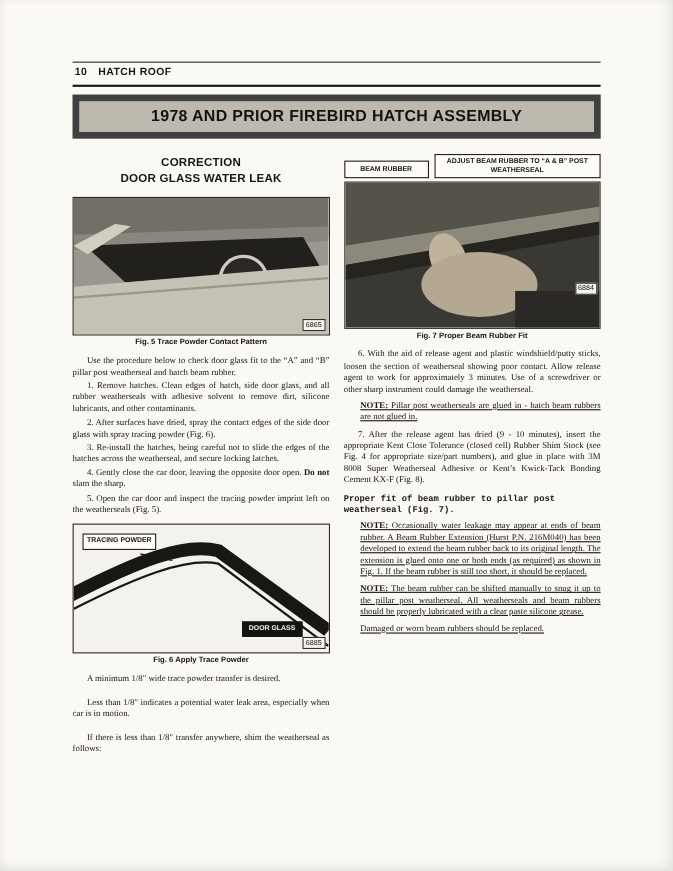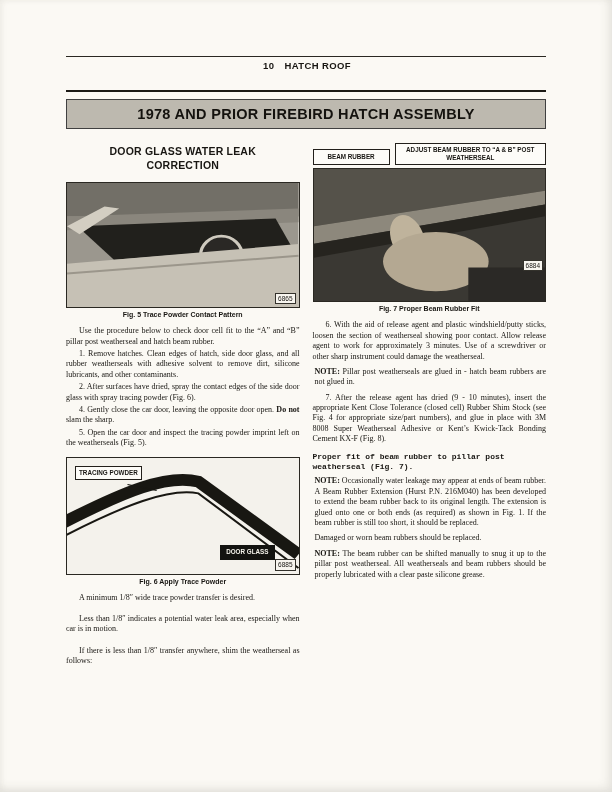--- a/index.html
+++ b/index.html
@@ -4,25 +4,25 @@
 <style>
   * { margin:0; padding:0; box-sizing:border-box; }
   html,body { width:612px; height:792px; }
   body { background:#e9e7e2; font-family:"Liberation Serif", serif; }
   .page { position:relative; width:612px; height:792px; background:#fbf9f4; overflow:hidden;
           box-shadow: inset -4px -4px 10px rgba(60,55,45,.10), inset 2px 0 6px rgba(60,55,45,.05); }
   .content { position:absolute; left:66px; top:56px; width:480px; color:#181612; }
 
   .rule-top { border-top:1px solid #2a2822; }
   .page-header { font-family:"Liberation Sans",sans-serif; font-weight:bold; font-size:9.5px;
-                 letter-spacing:.4px; padding:3px 0 19px 2px;text-align:center; }
+                 letter-spacing:.4px; padding:3px 0 6px 2px; }
   .page-header .num { margin-right:10px; }
   .rule-bottom { border-top:2px solid #1c1a15; }
 
-  .title-band { margin-top:7px; background:#bdb9af; border:1px solid #404040; text-align:center;
+  .title-band { margin-top:7px; background:#bdb9af; border:6px solid #404040; text-align:center;
                 font-family:"Liberation Sans",sans-serif; font-weight:bold; font-size:14.5px;
                 letter-spacing:.3px; padding:6px 4px; color:#14120e; }
 
   .columns { display:flex; gap:13px; margin-top:14px; }
   .col { flex:1; min-width:0; }
 
   .section-heading { font-family:"Liberation Sans",sans-serif; font-weight:bold; font-size:10.5px;
                      text-align:center; line-height:1.3; margin:2px 6px 10px; letter-spacing:.2px; }
 
   .fig { margin:0 0 4px; }
@@ -34,21 +34,21 @@
 
   .fig-num { position:absolute; right:3px; bottom:3px; background:#f7f5ef; border:1px solid #33312b;
              font-family:"Liberation Sans",sans-serif; font-size:6.5px; padding:0 2px; line-height:1.5; }
   .num7 { bottom:30px; right:2px; }
 
   .caption { font-family:"Liberation Sans",sans-serif; font-weight:bold; font-size:7px;
              text-align:center; margin:3px 0 8px; }
 
   p.body { font-size:8px; line-height:1.3; text-align:justify; text-indent:13px; margin-bottom:2px; }
   .col-right p.body { margin-bottom:5px; }
-  p.note { margin-left:2px; text-indent:0; margin-top:2px; margin-bottom:6px; }
+  p.note { margin-left:15px; text-indent:0; margin-top:2px; margin-bottom:6px;text-decoration:underline; }
   p.spaced { margin-bottom:11px; }
 
   .label-box { position:absolute; background:#fdfcf8; border:1px solid #221f1a;
                font-family:"Liberation Sans",sans-serif; font-weight:bold; font-size:6.3px;
                line-height:1.3; padding:2px 3px; text-align:center; z-index:2; }
   .label-powder { left:8px; top:8px; }
   .label-glass { right:24px; bottom:14px; background:#131310; color:#f4f2ea; border-color:#131310; padding:2px 5px; }
 
   .fig7-labels { position:relative; display:flex; align-items:stretch; gap:5px; margin-bottom:3px; }
   .fig7-labels .label-box { position:static; }
@@ -70,45 +70,46 @@
     </div>
     <div class="rule-bottom"></div>
 
     <div class="title-band">1978 AND PRIOR FIREBIRD HATCH ASSEMBLY</div>
 
     <div class="columns">
 
       <div class="col col-left">
 
         <div class="section-heading">
+          <div>CORRECTION</div>
           <div>DOOR GLASS WATER LEAK</div>
-          <div>CORRECTION</div>
         </div>
 
         <figure class="fig">
           <div class="photo photo5">
             <svg viewBox="0 0 222 126" preserveAspectRatio="none" aria-hidden="true">
               <rect width="222" height="126" fill="#9b978e"></rect>
               <rect width="222" height="34" fill="#726f67"></rect>
               <polygon points="0,34 222,26 222,40 0,48" fill="#8a867d"></polygon>
               <polygon points="10,44 200,36 215,64 45,78" fill="#21201c"></polygon>
               <circle cx="148" cy="74" r="20" fill="#2a2825" stroke="#cfcabf" stroke-width="3"></circle>
               <rect x="141" y="71" width="14" height="6" fill="#cfcabf"></rect>
               <polygon points="0,82 222,62 222,126 0,126" fill="#c6c1b5"></polygon>
               <polygon points="0,44 36,24 50,26 12,52" fill="#d3cec2"></polygon>
               <line x1="0" y1="92" x2="222" y2="74" stroke="#9b968b" stroke-width="2"></line>
             </svg>
             <span class="fig-num">6865</span>
           </div>
           <figcaption class="caption">Fig. 5 Trace Powder Contact Pattern</figcaption>
         </figure>
 
-        <p class="body"><span>Use the procedure below to check door cell fit to the “A” and “B” pillar post weatherseal and hatch beam rubber.</span></p>
+        <p class="body"><span>Use the procedure below to check door glass fit to the “A” and “B” pillar post weatherseal and hatch beam rubber.</span></p>
         <p class="body"><span>1. Remove hatches. Clean edges of hatch, side door glass, and all rubber weatherseals with adhesive solvent to remove dirt, silicone lubricants, and other contaminants.</span></p>
         <p class="body"><span>2. After surfaces have dried, spray the contact edges of the side door glass with spray tracing powder (Fig. 6).</span></p>
+        <p class="body"><span>3. Re-install the hatches, being careful not to slide the edges of the hatches across the weatherseal, and secure locking latches.</span></p>
         <p class="body"><span>4. Gently close the car door, leaving the opposite door open. </span><b>Do not</b><span> slam the sharp.</span></p>
         <p class="body"><span>5. Open the car door and inspect the tracing powder imprint left on the weatherseals (Fig. 5).</span></p>
 
         <figure class="fig" style="margin-top:8px;">
           <div class="diagram">
             <svg viewBox="0 0 222 118" preserveAspectRatio="none" aria-hidden="true">
               <rect width="222" height="118" fill="#f4f2ec"></rect>
               <path d="M -4 66 C 55 34 96 16 126 24 L 222 98" fill="none" stroke="#181712" stroke-width="12"></path>
               <path d="M -4 80 C 55 48 98 30 126 36 L 222 112" fill="none" stroke="#181712" stroke-width="2"></path>
               <line x1="58" y1="27" x2="86" y2="33" stroke="#181712" stroke-width="1.2"></line>
@@ -148,19 +149,19 @@
           <figcaption class="caption">Fig. 7 Proper Beam Rubber Fit</figcaption>
         </figure>
 
         <p class="body"><span>6. With the aid of release agent and plastic windshield/putty sticks, loosen the section of weatherseal showing poor contact. Allow release agent to work for approximately 3 minutes. Use of a screwdriver or other sharp instrument could damage the weatherseal.</span></p>
         <p class="body note"><b>NOTE:</b><span> Pillar post weatherseals are glued in - hatch beam rubbers are not glued in.</span></p>
         <p class="body"><span>7. After the release agent has dried (9 - 10 minutes), insert the appropriate Kent Close Tolerance (closed cell) Rubber Shim Stock (see Fig. 4 for appropriate size/part numbers), and glue in place with 3M 8008 Super Weatherseal Adhesive or Kent’s Kwick-Tack Bonding Cement KX-F (Fig. 8).</span></p>
 
         <div class="subheading">Proper fit of beam rubber to pillar post weatherseal (Fig. 7).</div>
 
         <p class="body note"><b>NOTE:</b><span> Occasionally water leakage may appear at ends of beam rubber. A Beam Rubber Extension (Hurst P.N. 216M040) has been developed to extend the beam rubber back to its original length. The extension is glued onto one or both ends (as required) as shown in Fig. 1. If the beam rubber is still too short, it should be replaced.</span></p>
+        <p class="body note"><b>NOTE:</b><span> The beam rubber can be shifted manually to snug it up to the pillar post weatherseal. All weatherseals and beam rubbers should be properly lubricated with a clear paste silicone grease.</span></p>
         <p class="body note"><span>Damaged or worn beam rubbers should be replaced.</span></p>
-        <p class="body note"><b>NOTE:</b><span> The beam rubber can be shifted manually to snug it up to the pillar post weatherseal. All weatherseals and beam rubbers should be properly lubricated with a clear paste silicone grease.</span></p>
 
       </div>
     </div>
   </div>
 </div>
 
 </body></html>

